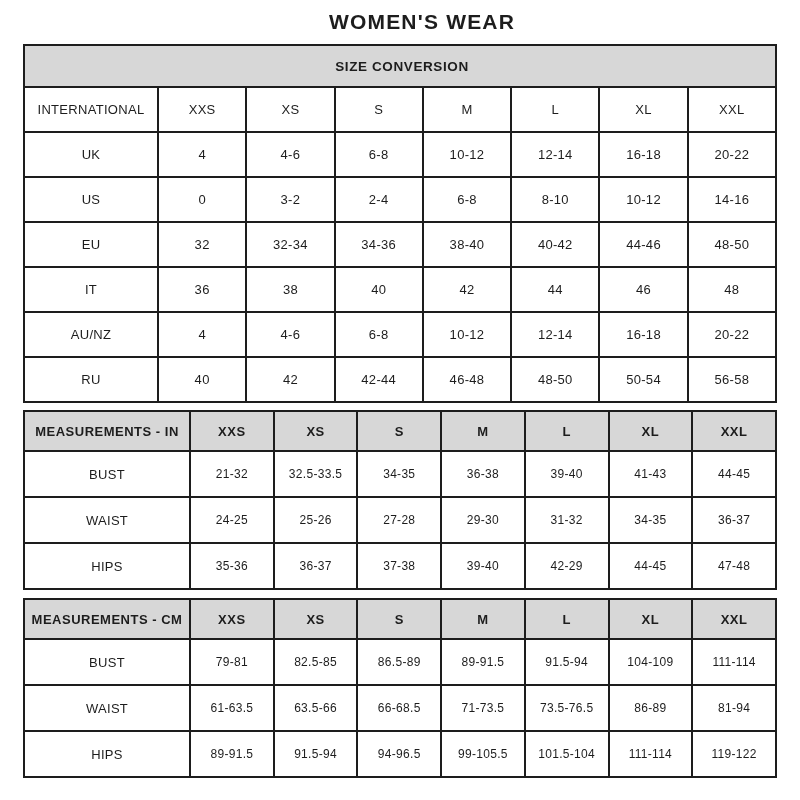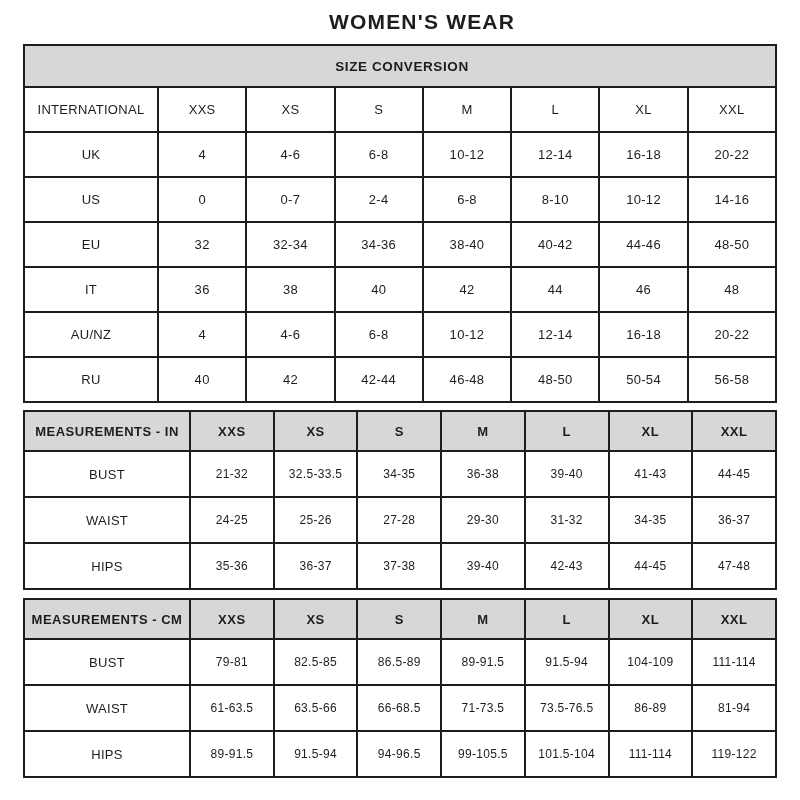--- a/index.html
+++ b/index.html
@@ -126,21 +126,21 @@
             <td>4-6</td>
             <td>6-8</td>
             <td>10-12</td>
             <td>12-14</td>
             <td>16-18</td>
             <td>20-22</td>
           </tr>
           <tr>
             <td class="row-label">US</td>
             <td>0</td>
-            <td>0-7</td>
+            <td>3-2</td>
             <td>2-4</td>
             <td>6-8</td>
             <td>8-10</td>
             <td>10-12</td>
             <td>14-16</td>
           </tr>
           <tr>
             <td class="row-label">EU</td>
             <td>32</td>
             <td>32-34</td>
@@ -226,21 +226,21 @@
             <td>31-32</td>
             <td>34-35</td>
             <td>36-37</td>
           </tr>
           <tr>
             <td class="row-label">HIPS</td>
             <td>35-36</td>
             <td>36-37</td>
             <td>37-38</td>
             <td>39-40</td>
-            <td>42-43</td>
+            <td>42-29</td>
             <td>44-45</td>
             <td>47-48</td>
           </tr>
         </tbody>
     </table>
 
     <table class="t-meas">
       <colgroup>
         <col style="width:166px">
         <col>

